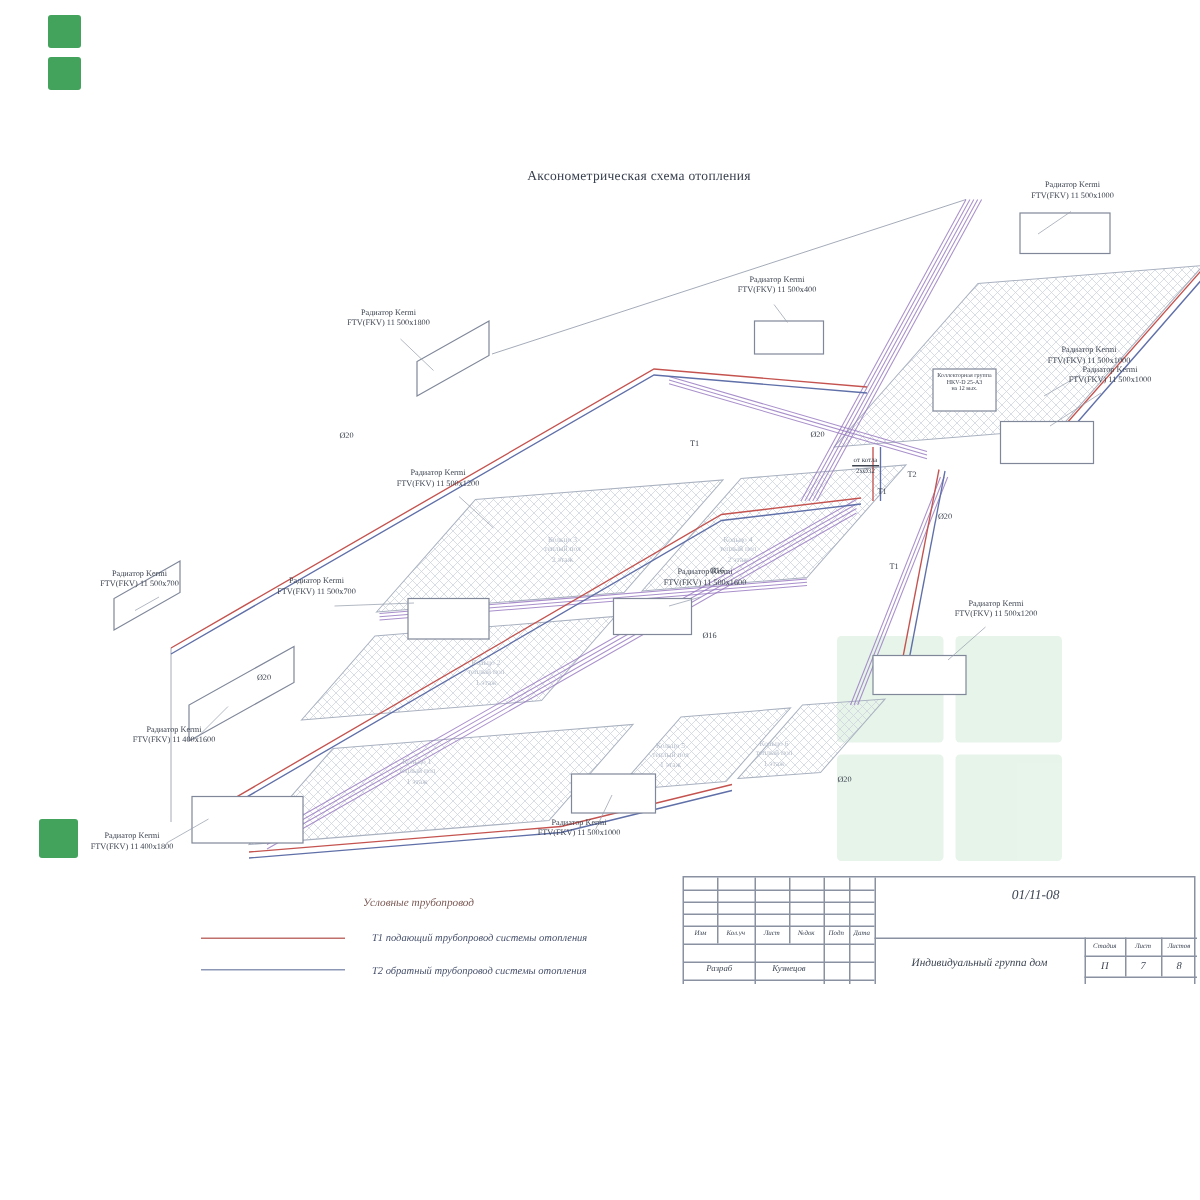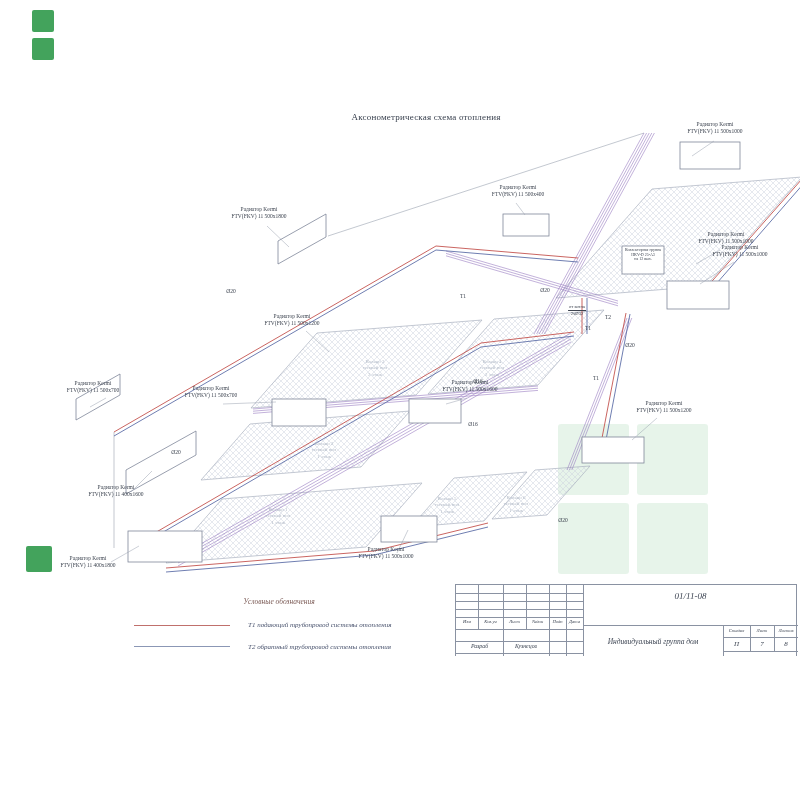--- a/index.html
+++ b/index.html
@@ -175,21 +175,21 @@
       <div class="dlabel" style="left: 570px; top: 378px;">Т1</div>
       <div class="room-label" style="left: 252px; top: 516px;"><span>Кольцо 1</span><br><span>теплый пол</span><br><span>1 этаж</span></div>
       <div class="room-label" style="left: 298px; top: 450px;"><span>Кольцо 2</span><br><span>теплый пол</span><br><span>1 этаж</span></div>
       <div class="room-label" style="left: 349px; top: 368px;"><span>Кольцо 3</span><br><span>теплый пол</span><br><span>2 этаж</span></div>
       <div class="room-label" style="left: 466px; top: 368px;"><span>Кольцо 4</span><br><span>теплый пол</span><br><span>2 этаж</span></div>
       <div class="room-label" style="left: 421px; top: 505px;"><span>Кольцо 5</span><br><span>теплый пол</span><br><span>1 этаж</span></div>
       <div class="room-label" style="left: 490px; top: 504px;"><span>Кольцо 6</span><br><span>теплый пол</span><br><span>1 этаж</span></div>
     </div>
 
   <div class="legend">
-    <div class="lg-title">Условные обозначения</div>
+    <div class="lg-title">Условные трубопровод</div>
     <div id="legend-items">
         <div class="lg-row" style="top: 25px;">
           <span class="lg-line" style="background: rgb(192, 112, 108);"></span>
           <span class="lg-label">Т1 подающий трубопровод системы отопления</span>
         </div>
         <div class="lg-row" style="top: 46.5px;">
           <span class="lg-line" style="background: rgb(139, 151, 181);"></span>
           <span class="lg-label">Т2 обратный трубопровод системы отопления</span>
         </div>
         <div class="lg-row" style="top: 68px;">

